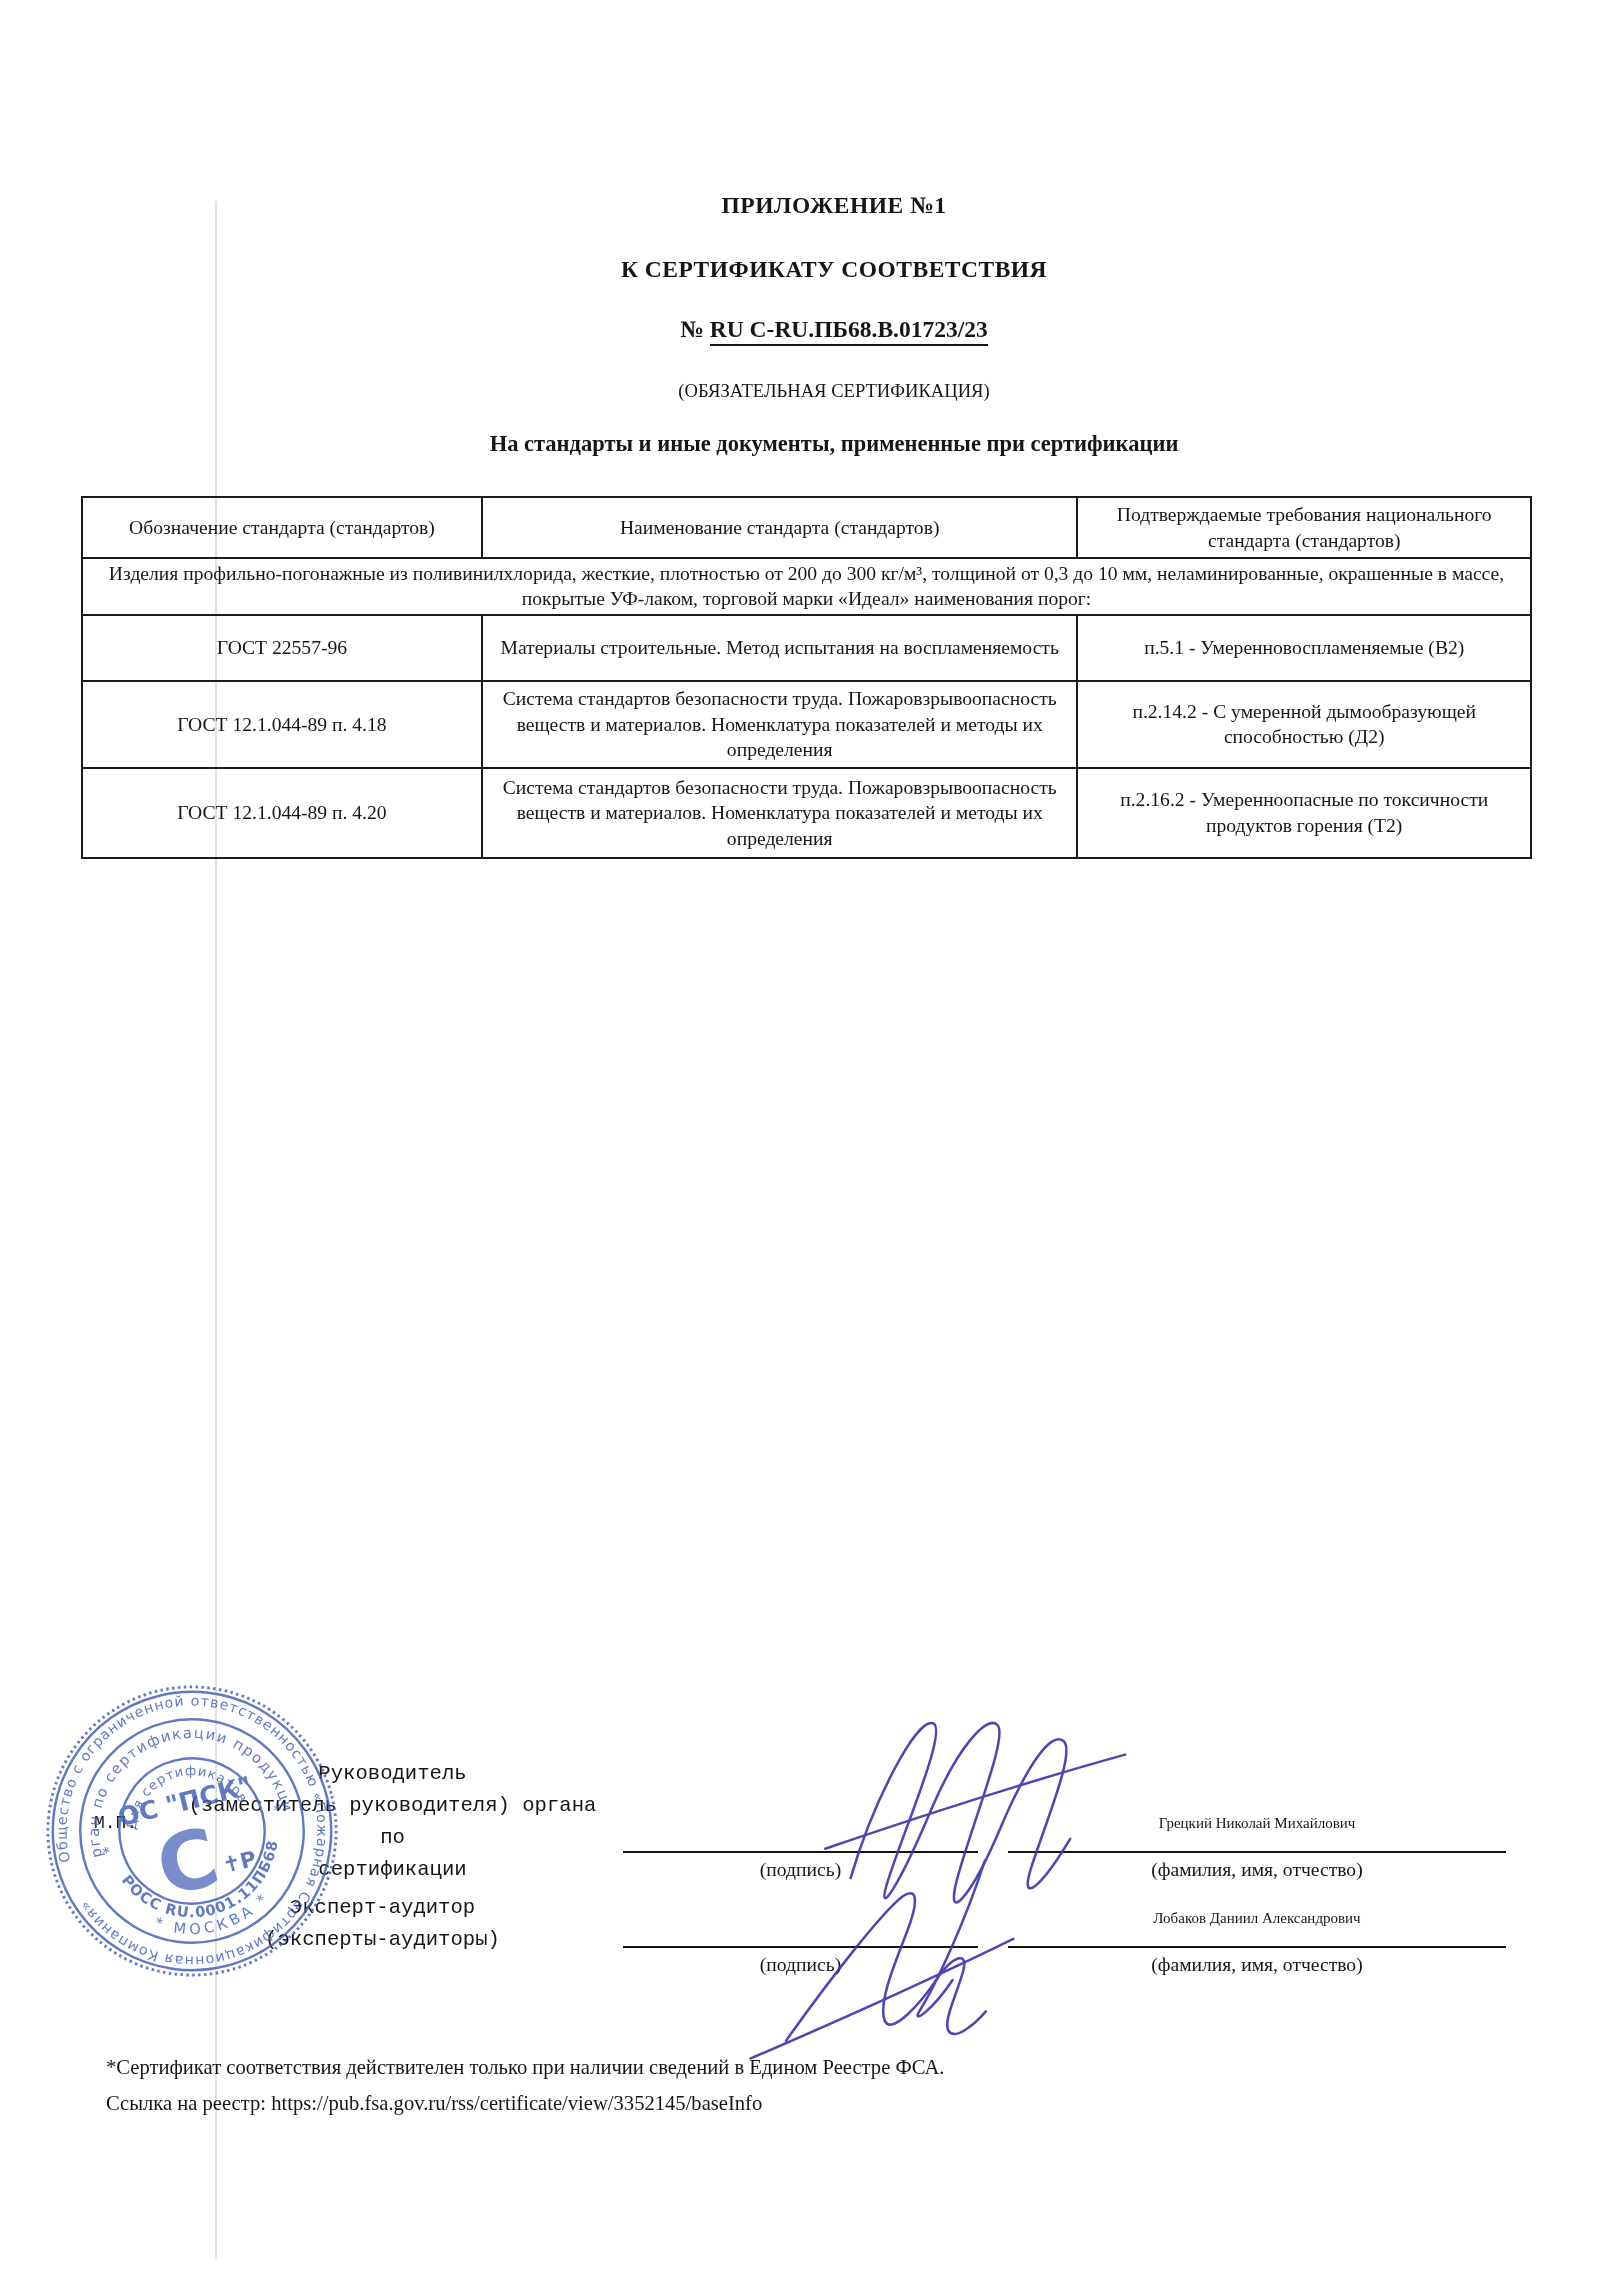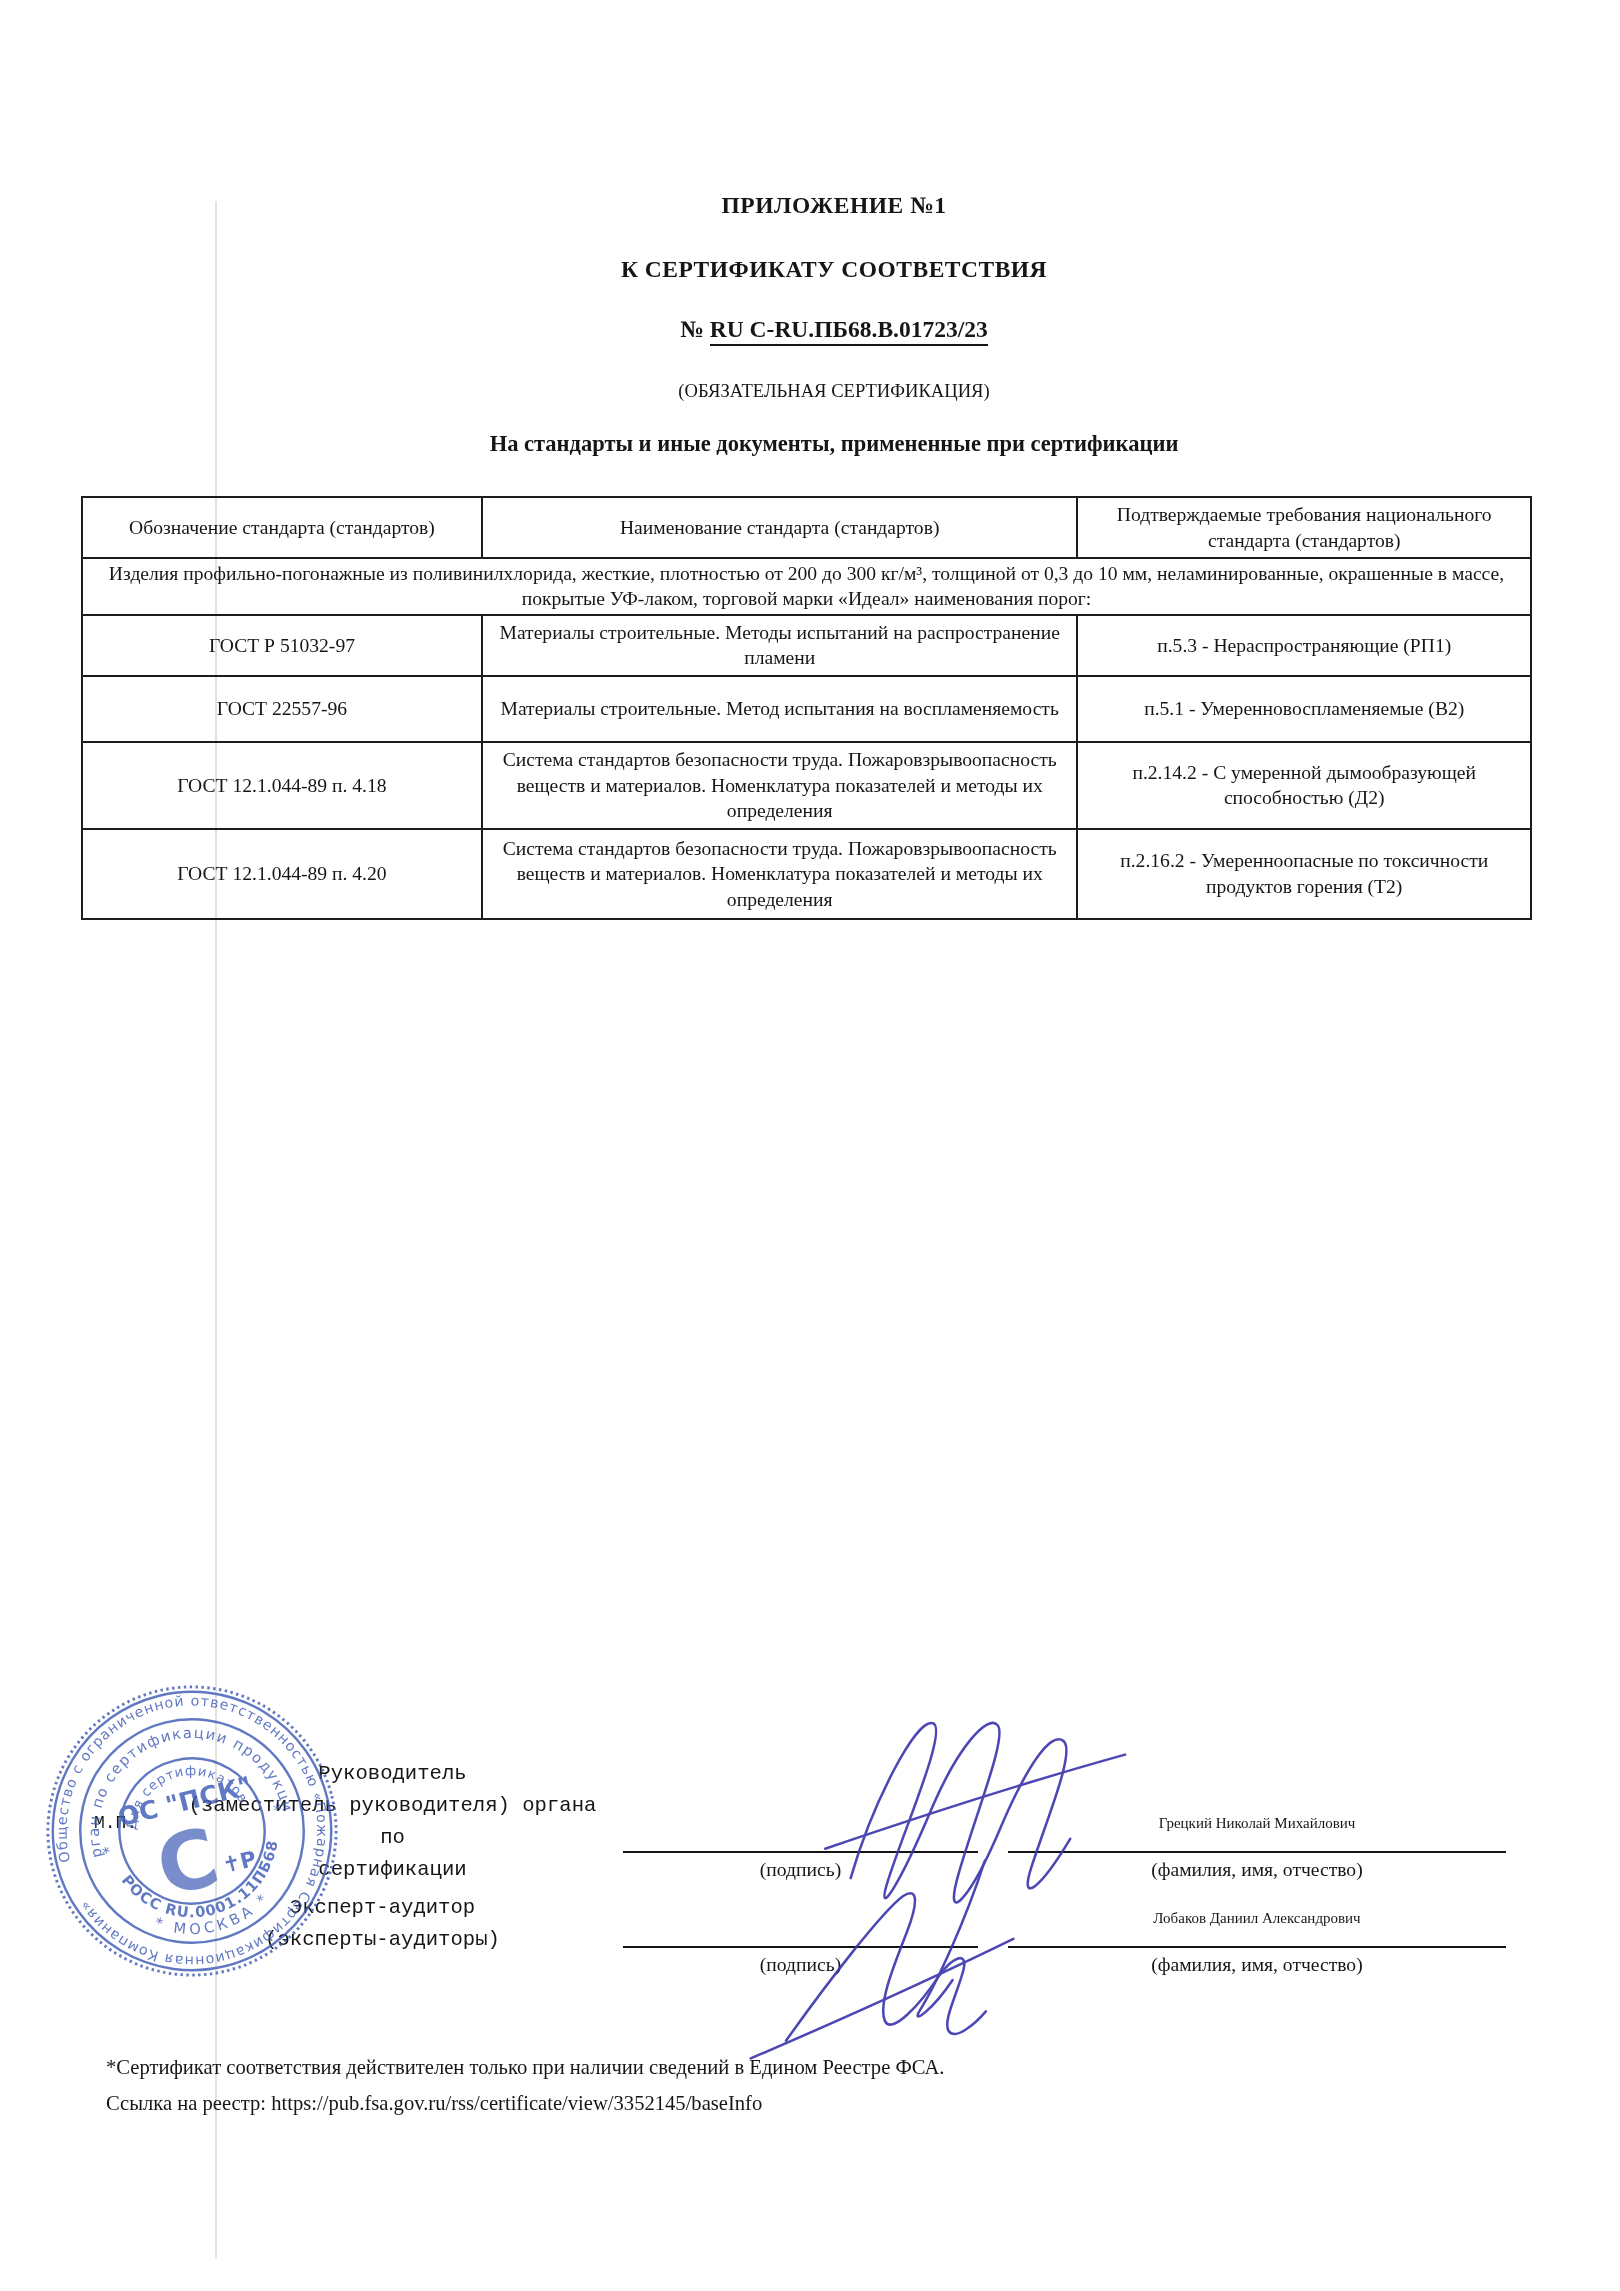--- a/index.html
+++ b/index.html
@@ -68,25 +68,20 @@
         <col style="width:31.3%">
     </colgroup>
     <tbody>
       <tr style="height:61px">
         <th>Обозначение стандарта (стандартов)</th>
         <th>Наименование стандарта (стандартов)</th>
         <th>Подтверждаемые требования национального стандарта (стандартов)</th>
       </tr>
       <tr style="height:41px">
         <td colspan="3">Изделия профильно-погонажные из поливинилхлорида, жесткие, плотностью от 200 до 300 кг/м³, толщиной от 0,3 до 10 мм, неламинированные, окрашенные в массе, покрытые УФ-лаком, торговой марки «Идеал» наименования порог:</td>
-      </tr>
-      <tr style="height:61px">
-        <td>ГОСТ Р 51032-97</td>
-        <td>Материалы строительные. Методы испытаний на распространение пламени</td>
-        <td>п.5.3 - Нераспространяющие (РП1)</td>
       </tr>
       <tr style="height:66px">
         <td>ГОСТ 22557-96</td>
         <td>Материалы строительные. Метод испытания на воспламеняемость</td>
         <td>п.5.1 - Умеренновоспламеняемые (В2)</td>
       </tr>
       <tr style="height:87px">
         <td>ГОСТ 12.1.044-89 п. 4.18</td>
         <td>Система стандартов безопасности труда. Пожаровзрывоопасность веществ и материалов. Номенклатура показателей и методы их определения</td>
         <td>п.2.14.2 - С умеренной дымообразующей способностью (Д2)</td>

